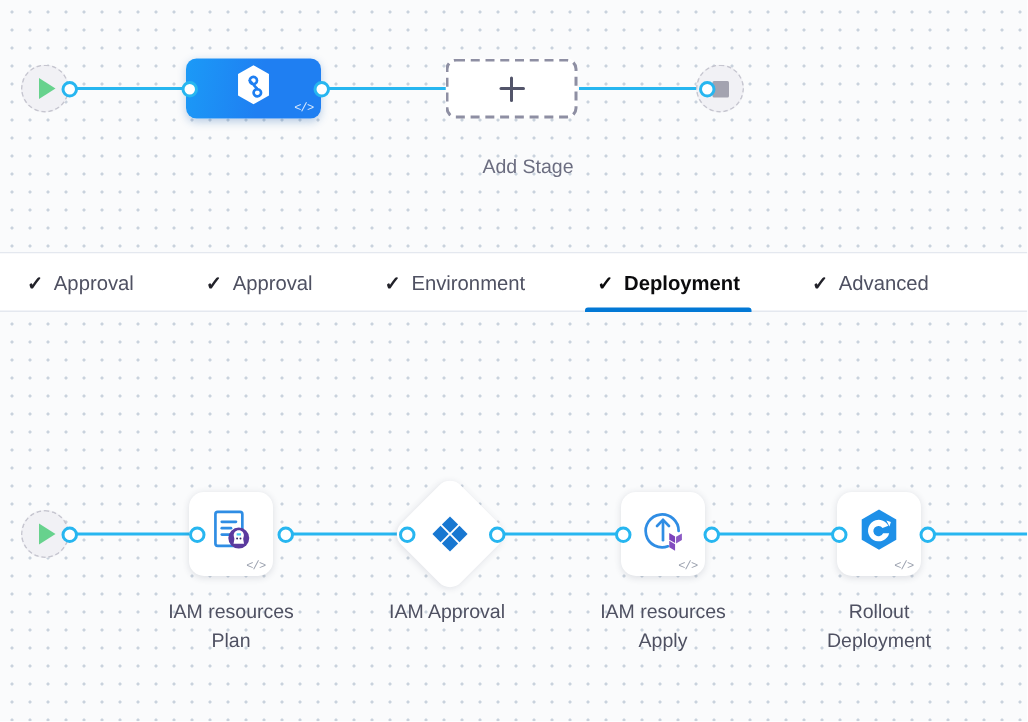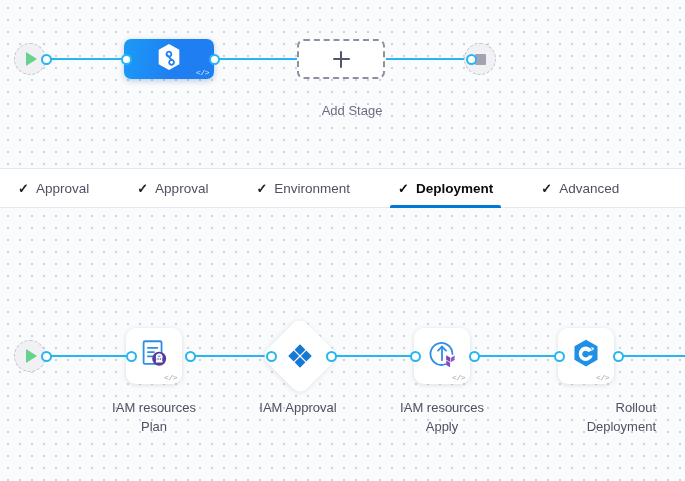--- a/index.html
+++ b/index.html
@@ -373,17 +373,17 @@
       <span>
         <svg width="34" height="34" viewBox="0 0 36 36" aria-hidden="true">
           <path d="M18 2.8 L30.2 9.9 L30.2 24.1 L18 31.2 L5.8 24.1 L5.8 9.9 Z" fill="#1e90e8"></path>
           <path d="M24.6 14.3 a7.6 7.6 0 1 0 0.6 5.2 h-4.3 a3.6 3.6 0 1 1 -0.4 -3.6 z" fill="#ffffff"></path>
           <path d="M23.2 10.6 l3.2 1.0 l-1.0 3.2 z" fill="#ffffff"></path>
         </svg>
       </span>
       <span class="code-badge dark">&lt;/&gt;</span>
     </div>
     <div class="port" style="left:613px; top:142.5px;"></div>
-    <div class="node-label" style="left:516px; top:190px; width:140px;text-align:right;">Rollout
+    <div class="node-label" style="left:516px; top:190px; width:140px;">Rollout
 Deployment</div>
   </div>
 
 </div>
 
 </body></html>

